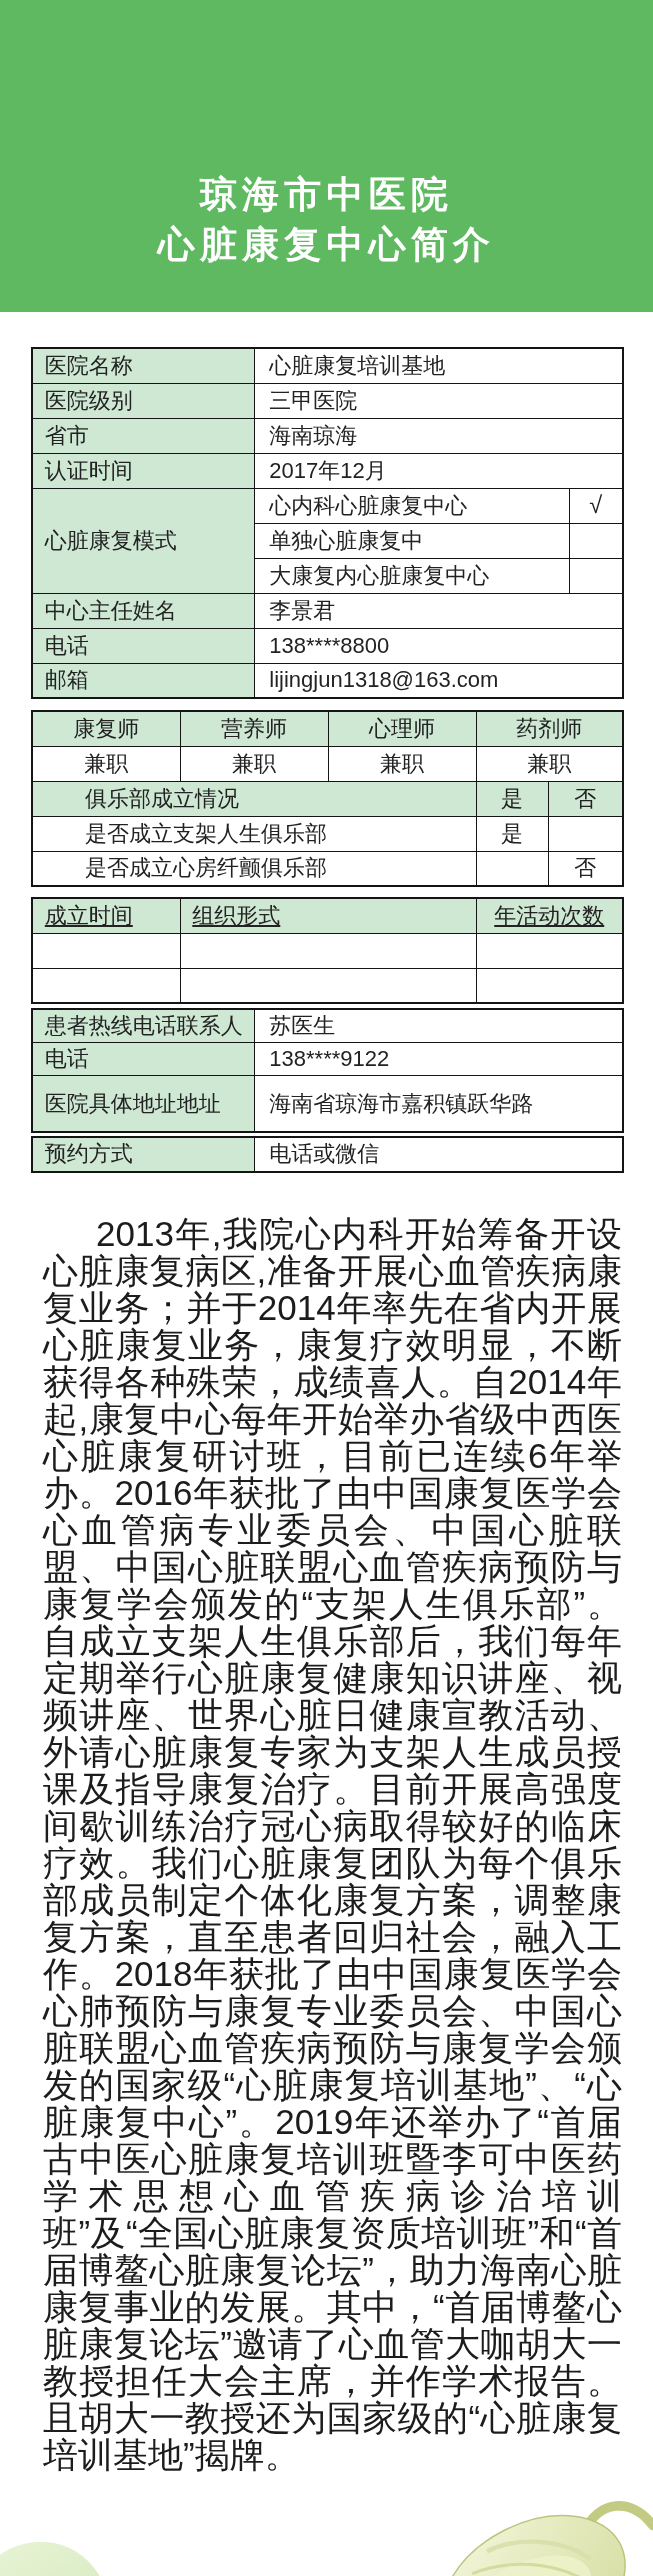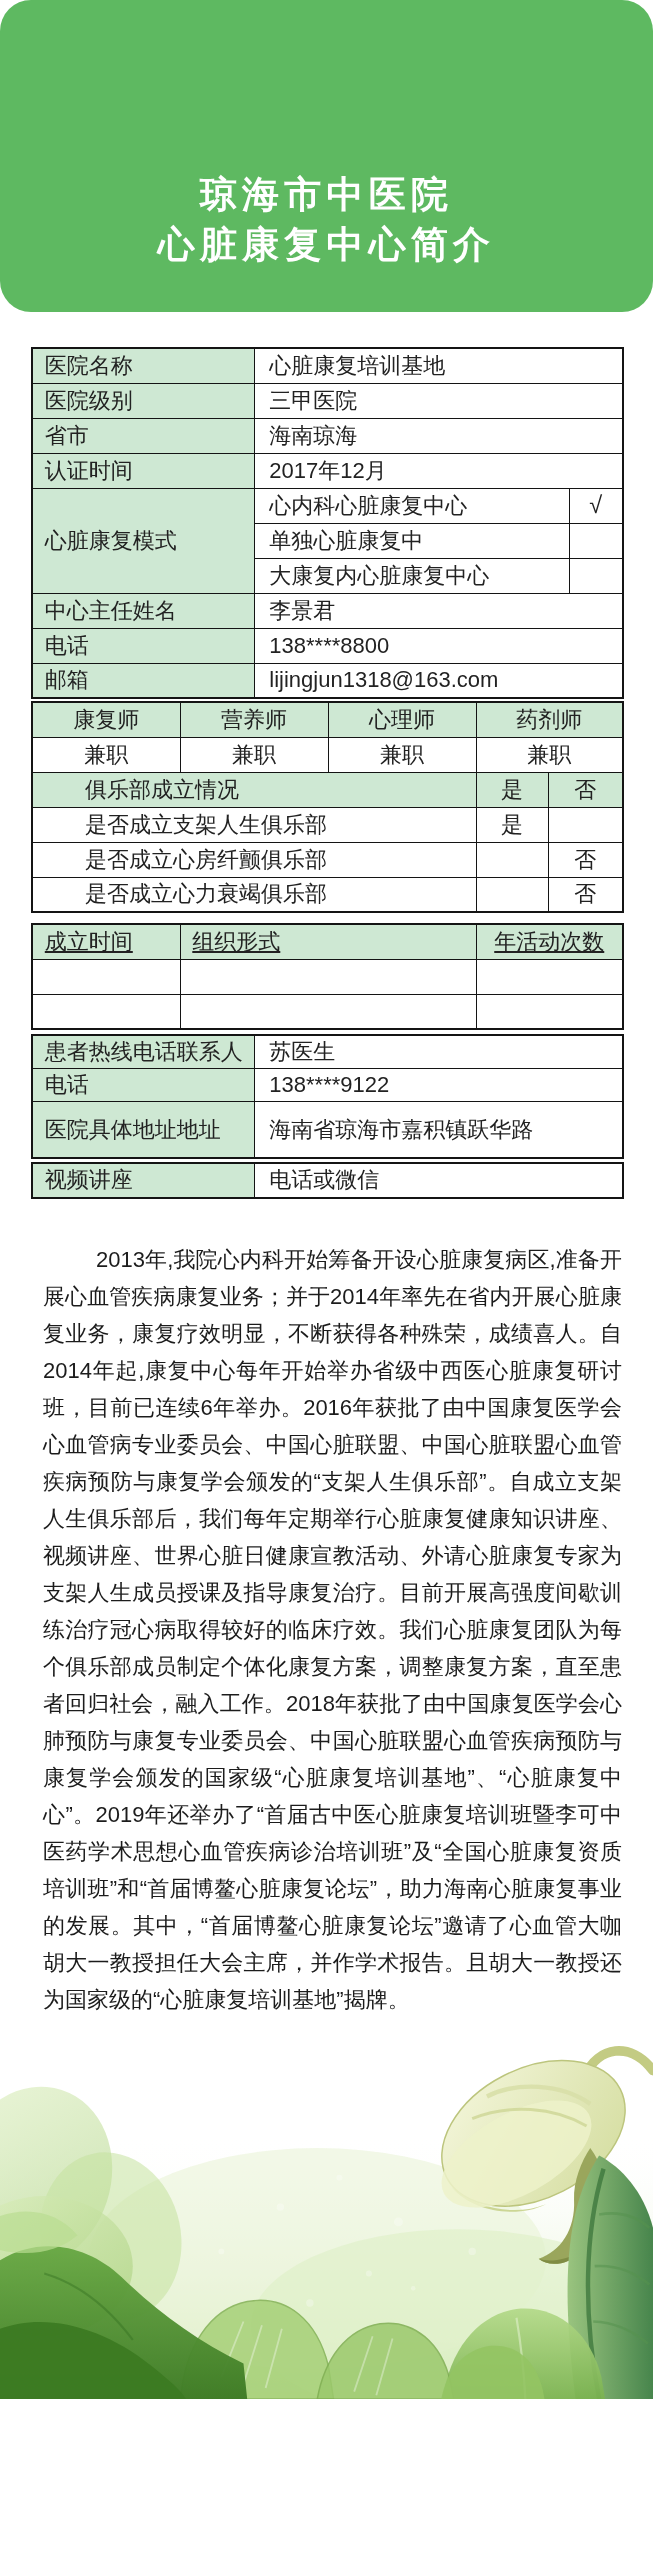--- a/index.html
+++ b/index.html
@@ -2,46 +2,46 @@
 <html style="font-size:11.8px"><head>
 <meta charset="utf-8">
 <style>
   html,body{margin:0;padding:0;}
   body{
     width:653px;height:2576px;overflow:hidden;background:#ffffff;
     font-family:"Liberation Sans","DejaVu Sans",sans-serif;
     color:#1c1c1c;
   }
   
-  .banner{height:312px;background:#5eb961;border-radius:31px;}
+  .banner{height:312px;background:#5eb961;}
   .banner-title{
     padding-top:170px;text-align:center;color:#ffffff;
     font-size:37px;font-weight:700;line-height:50px;letter-spacing:5.2px;
   }
   
   .sheet{margin-left:31px;width:591px;border-radius:7px;}
   table{
     border-collapse:collapse;table-layout:fixed;width:591px;
     font-size:22px;color:#222222;
   }
   td{border:1.5px solid #141414;vertical-align:middle;overflow:hidden;white-space:nowrap;}
   table{border:2.2px solid #141414;}
   .g{background:#cee8d3;}
   .lbl{padding-left:11.8px;}
   .val{padding-left:14.8px;}
   .pad52{padding-left:52px;}
   .ctr{text-align:center;}
   .r48{height:35px;} .r47{height:35px;} .r44{height:32px;} .r45{height:33px;} .r88{height:56px;}
-  .t1{margin-top:35px;} .t2{margin-top:2px;} .t3{margin-top:10px;text-decoration:underline;}
+  .t1{margin-top:35px;} .t2{margin-top:11px;} .t3{margin-top:10px;text-decoration:underline;}
   .t4{margin-top:4.4px;}  .t5{margin-top:3px;}
   .chk{text-align:center;font-size:23.6px;}
   
   .intro{
     margin:42px 31px 0 43px;
-    font-size:22px;line-height:37px;text-align:justify;
+    font-size:35px;line-height:37px;text-align:justify;
     text-indent:53px;color:#1c1c1c;
   }
   
   .decoration{position:relative;margin-top:11.8px;height:369px;overflow:hidden;}
   .deco-svg{position:absolute;left:0;top:0;width:653px;height:369px;display:block;}
 </style>
 </head>
 <body>
 
 <div class="banner">
@@ -133,25 +133,20 @@
     <tr class="r48">
       <td class="pad52" colspan="3">是否成立支架人生俱乐部</td>
       <td class="ctr">是</td>
       <td class="ctr"></td>
     </tr>
     <tr class="r47">
       <td class="pad52" colspan="3">是否成立心房纤颤俱乐部</td>
       <td class="ctr"></td>
       <td class="ctr">否</td>
     </tr>
-    <tr class="r48">
-      <td class="pad52" colspan="3">是否成立心力衰竭俱乐部</td>
-      <td class="ctr"></td>
-      <td class="ctr">否</td>
-    </tr>
   </tbody>
     </table>
 
   <table class="t3">
     <colgroup>
         <col style="width:148px">
         <col style="width:296px">
         <col style="width:147px">
       </colgroup>
     <tbody>
@@ -194,21 +189,21 @@
   </tbody>
     </table>
 
   <table class="t5">
     <colgroup>
         <col style="width:222px">
         <col style="width:369px">
       </colgroup>
     <tbody>
         <tr class="r47">
-      <td class="lbl g">视频讲座</td>
+      <td class="lbl g">预约方式</td>
       <td class="val">电话或微信</td>
     </tr>
   </tbody>
     </table>
 
 </div>
 
 <div class="intro">2013年,我院心内科开始筹备开设心脏康复病区,准备开展心血管疾病康复业务；并于2014年率先在省内开展心脏康复业务，康复疗效明显，不断获得各种殊荣，成绩喜人。自2014年起,康复中心每年开始举办省级中西医心脏康复研讨班，目前已连续6年举办。2016年获批了由中国康复医学会心血管病专业委员会、中国心脏联盟、中国心脏联盟心血管疾病预防与康复学会颁发的“支架人生俱乐部”。自成立支架人生俱乐部后，我们每年定期举行心脏康复健康知识讲座、视频讲座、世界心脏日健康宣教活动、外请心脏康复专家为支架人生成员授课及指导康复治疗。目前开展高强度间歇训练治疗冠心病取得较好的临床疗效。我们心脏康复团队为每个俱乐部成员制定个体化康复方案，调整康复方案，直至患者回归社会，融入工作。2018年获批了由中国康复医学会心肺预防与康复专业委员会、中国心脏联盟心血管疾病预防与康复学会颁发的国家级“心脏康复培训基地”、“心脏康复中心”。2019年还举办了“首届古中医心脏康复培训班暨李可中医药学术思想心血管疾病诊治培训班”及“全国心脏康复资质培训班”和“首届博鳌心脏康复论坛”，助力海南心脏康复事业的发展。其中，“首届博鳌心脏康复论坛”邀请了心血管大咖胡大一教授担任大会主席，并作学术报告。且胡大一教授还为国家级的“心脏康复培训基地”揭牌。</div>
 
 <div class="decoration">

